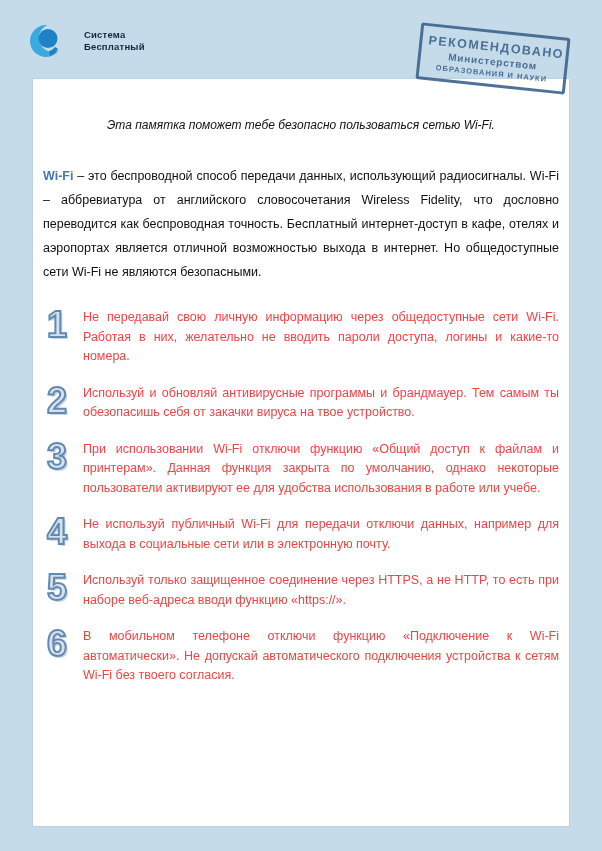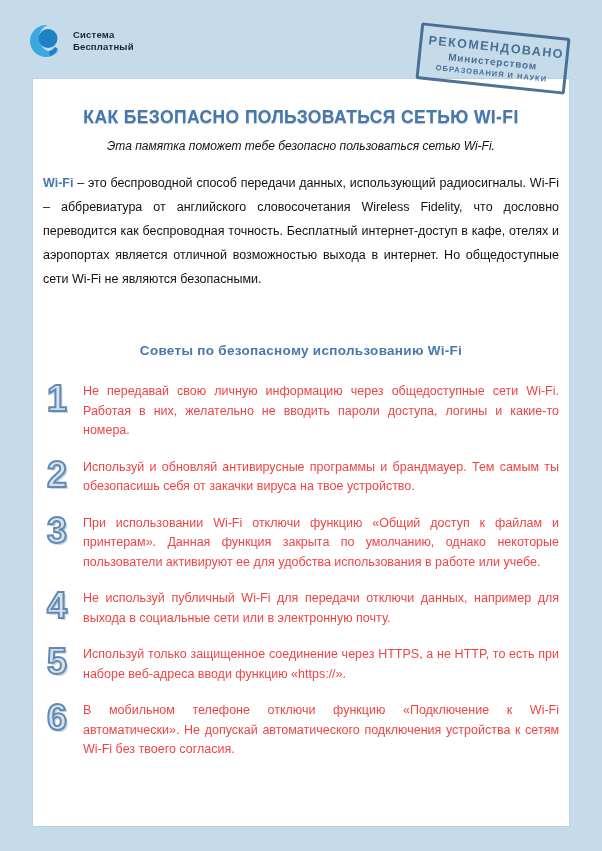--- a/index.html
+++ b/index.html
@@ -13,21 +13,21 @@
 
   
   .logo {
     position: absolute;
     left: 28px; top: 22px;
     display: flex; align-items: center;
     z-index: 3;
   }
   .logo-mark { width: 38px; height: 38px; }
   .logo-text {
-    margin-left: 7px;
+    margin-left: 18px;
     font-weight: bold;
     font-size: 9.5px;
     line-height: 1.3;
     color: #16263f;
     letter-spacing: .2px;
   }
 
   
   .stamp {
     position: absolute;
@@ -66,21 +66,21 @@
   }
   .doc-subtitle {
     margin-top: 11px;
     text-align: center;
     font-style: italic;
     font-size: 12px;
     color: #111111;
   }
 
   .intro {
-    margin-top: 18px;
+    margin-top: 32px;
     font-size: 12.5px;
     line-height: 1.92;
     text-align: justify;
     color: #101010;
   }
   .intro .lead { color: #4678ad; font-weight: bold; }
 
   .tips-heading {
     margin-top: 52px;
     text-align: center;
@@ -132,26 +132,24 @@
 </div>
 
 <div class="stamp">
   <div class="stamp-line1">РЕКОМЕНДОВАНО</div>
   <div class="stamp-line2">Министерством</div>
   <div class="stamp-line3">ОБРАЗОВАНИЯ И НАУКИ</div>
 </div>
 
 <div class="card">
 
-  <div class="doc-title">КАК БЕЗОПАСНО ПОЛЬЗОВАТЬСЯ СЕТЬЮ WI-FI</div>
   <div class="doc-subtitle">Эта памятка поможет тебе безопасно пользоваться сетью Wi-Fi.</div>
 
   <p class="intro"><span class="lead">Wi-Fi</span><span> – это беспроводной способ передачи данных, использующий радиосигналы. Wi-Fi – аббревиатура от английского словосочетания Wireless Fidelity, что дословно переводится как беспроводная точность. Бесплатный интернет-доступ в кафе, отелях и аэропортах является отличной возможностью выхода в интернет. Но общедоступные сети Wi-Fi не являются безопасными.</span></p>
 
-  <div class="tips-heading">Советы по безопасному использованию Wi-Fi</div>
 
   <div class="tips">
 
     <div class="tip">
       <div class="tip-number">1</div>
       <div class="tip-text">Не передавай свою личную информацию через общедоступные сети Wi-Fi. Работая в них, желательно не вводить пароли доступа, логины и какие-то номера.</div>
     </div>
 
     <div class="tip">
       <div class="tip-number">2</div>

